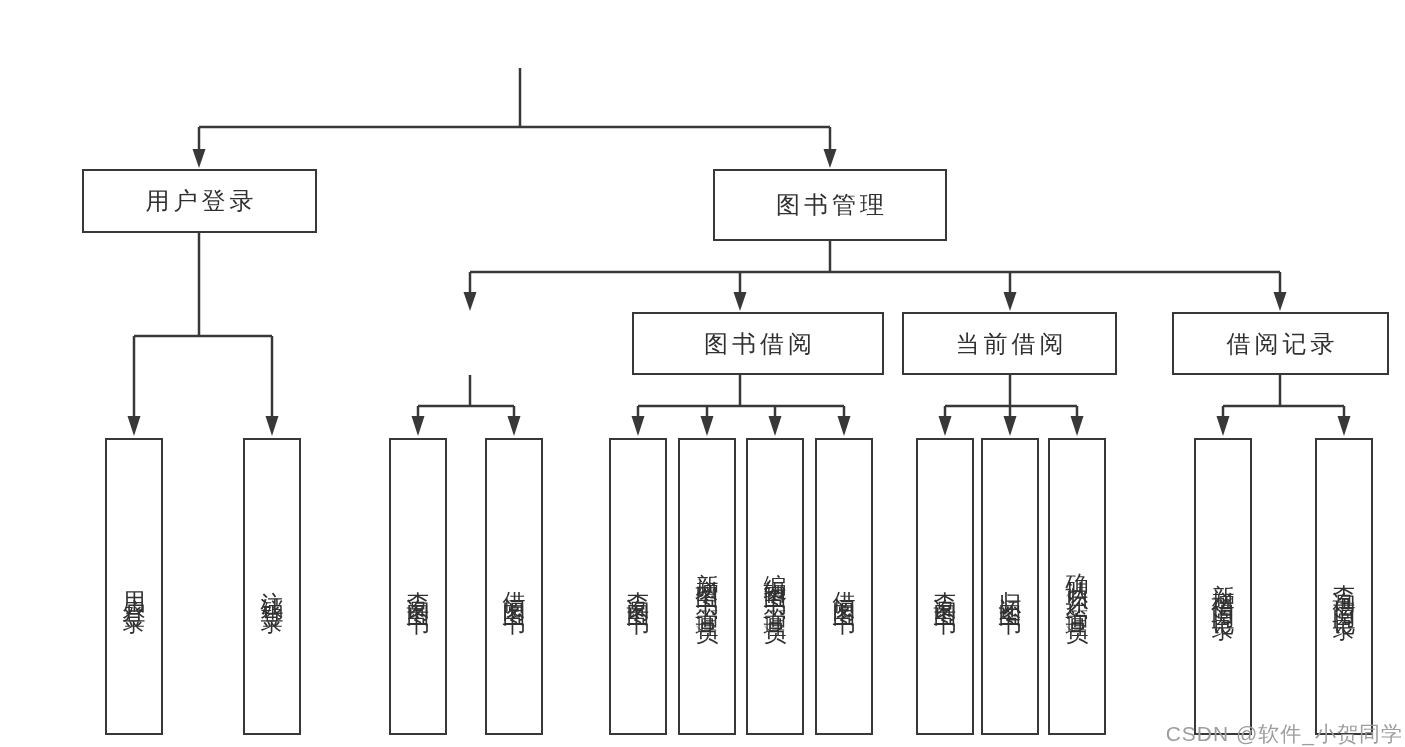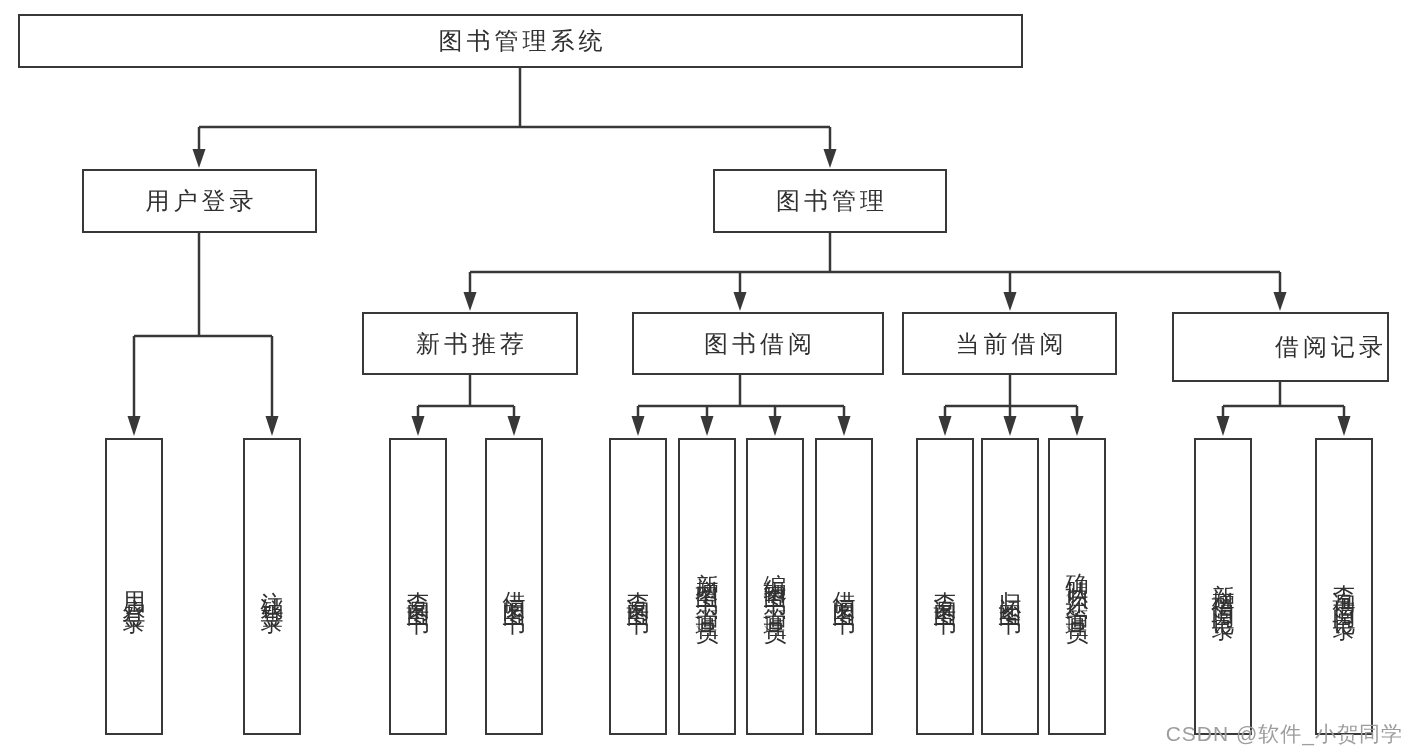--- a/index.html
+++ b/index.html
@@ -122,41 +122,35 @@
     <g>
       <line x1="1280" y1="375" x2="1280" y2="407" fill="none"></line>
       <line x1="1223" y1="406" x2="1344" y2="406" fill="none"></line>
       <line x1="1223" y1="406" x2="1223" y2="418" fill="none"></line>
       <polygon points="1216.5,416 1229.5,416 1223,436" stroke="none"></polygon>
       <line x1="1344" y1="406" x2="1344" y2="418" fill="none"></line>
       <polygon points="1337.5,416 1350.5,416 1344,436" stroke="none"></polygon>
     </g>
   </svg>
 
-  <div class="node" style="left:18px;top:14px;width:1005px;height:54px;">
-    <span class="h-label">图书管理系统</span>
-  </div>
 
   <div class="node" style="left:82px;top:169px;width:235px;height:64px;">
     <span class="h-label">用户登录</span>
   </div>
-  <div class="node" style="left:713px;top:169px;width:234px;height:64px;">
+  <div class="node" style="left:713px;top:169px;width:234px;height:72px;">
     <span class="h-label">图书管理</span>
   </div>
 
-  <div class="node" style="left:362px;top:312px;width:216px;height:63px;">
-    <span class="h-label">新书推荐</span>
-  </div>
   <div class="node" style="left:632px;top:312px;width:252px;height:63px;">
     <span class="h-label">图书借阅</span>
   </div>
   <div class="node" style="left:902px;top:312px;width:215px;height:63px;">
     <span class="h-label">当前借阅</span>
   </div>
-  <div class="node" style="left:1172px;top:312px;width:217px;height:70px;justify-content:flex-end;">
+  <div class="node" style="left:1172px;top:312px;width:217px;height:63px;">
     <span class="h-label">借阅记录</span>
   </div>
 
   <div class="node leaf" style="left:105px;">
     <span class="v-label">用户登录</span>
   </div>
   <div class="node leaf" style="left:243px;">
     <span class="v-label">注销登录</span>
   </div>
 

